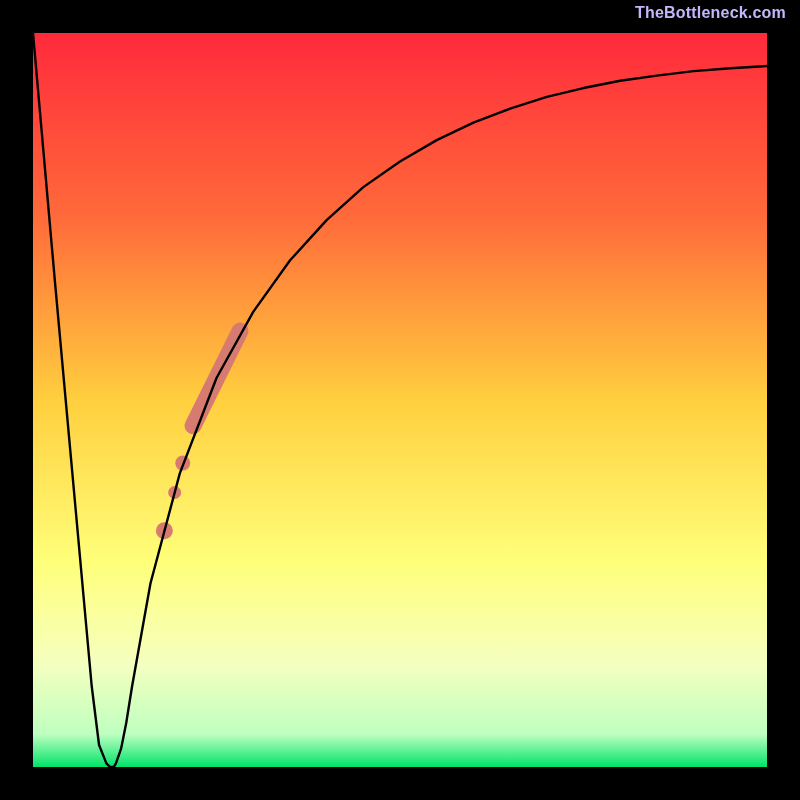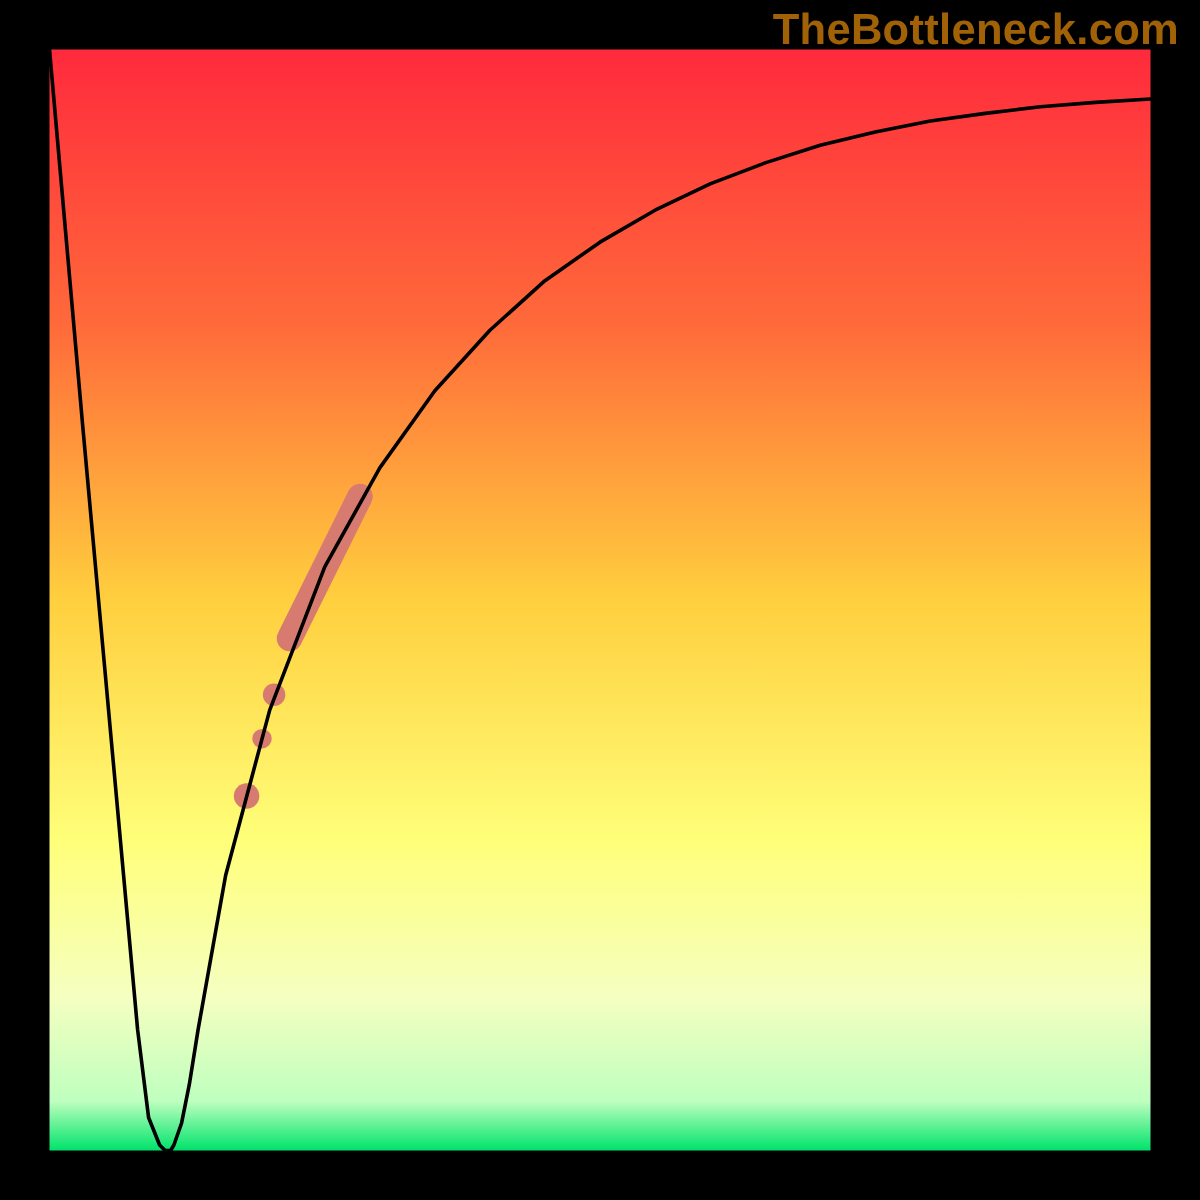--- a/index.html
+++ b/index.html
@@ -16,23 +16,23 @@
     height: 800px;
   }
   svg {
     display: block;
   }
   .watermark {
     position: absolute;
     top: 4px;
     right: 14px;
     font-family: Arial, Helvetica, sans-serif;
-    font-size: 29px;
+    font-size: 16px;
     font-weight: 600;
-    color: #a16207;
+    color: #c4b5fd;
     letter-spacing: 0.2px;
     user-select: none;
   }
 </style>
 </head>
 <body>
 
 <div class="stage">
   <svg id="chart-svg" width="800" height="800" viewBox="0 0 800 800">
       <rect x="0" y="0" width="800" height="800" fill="#000"></rect>

